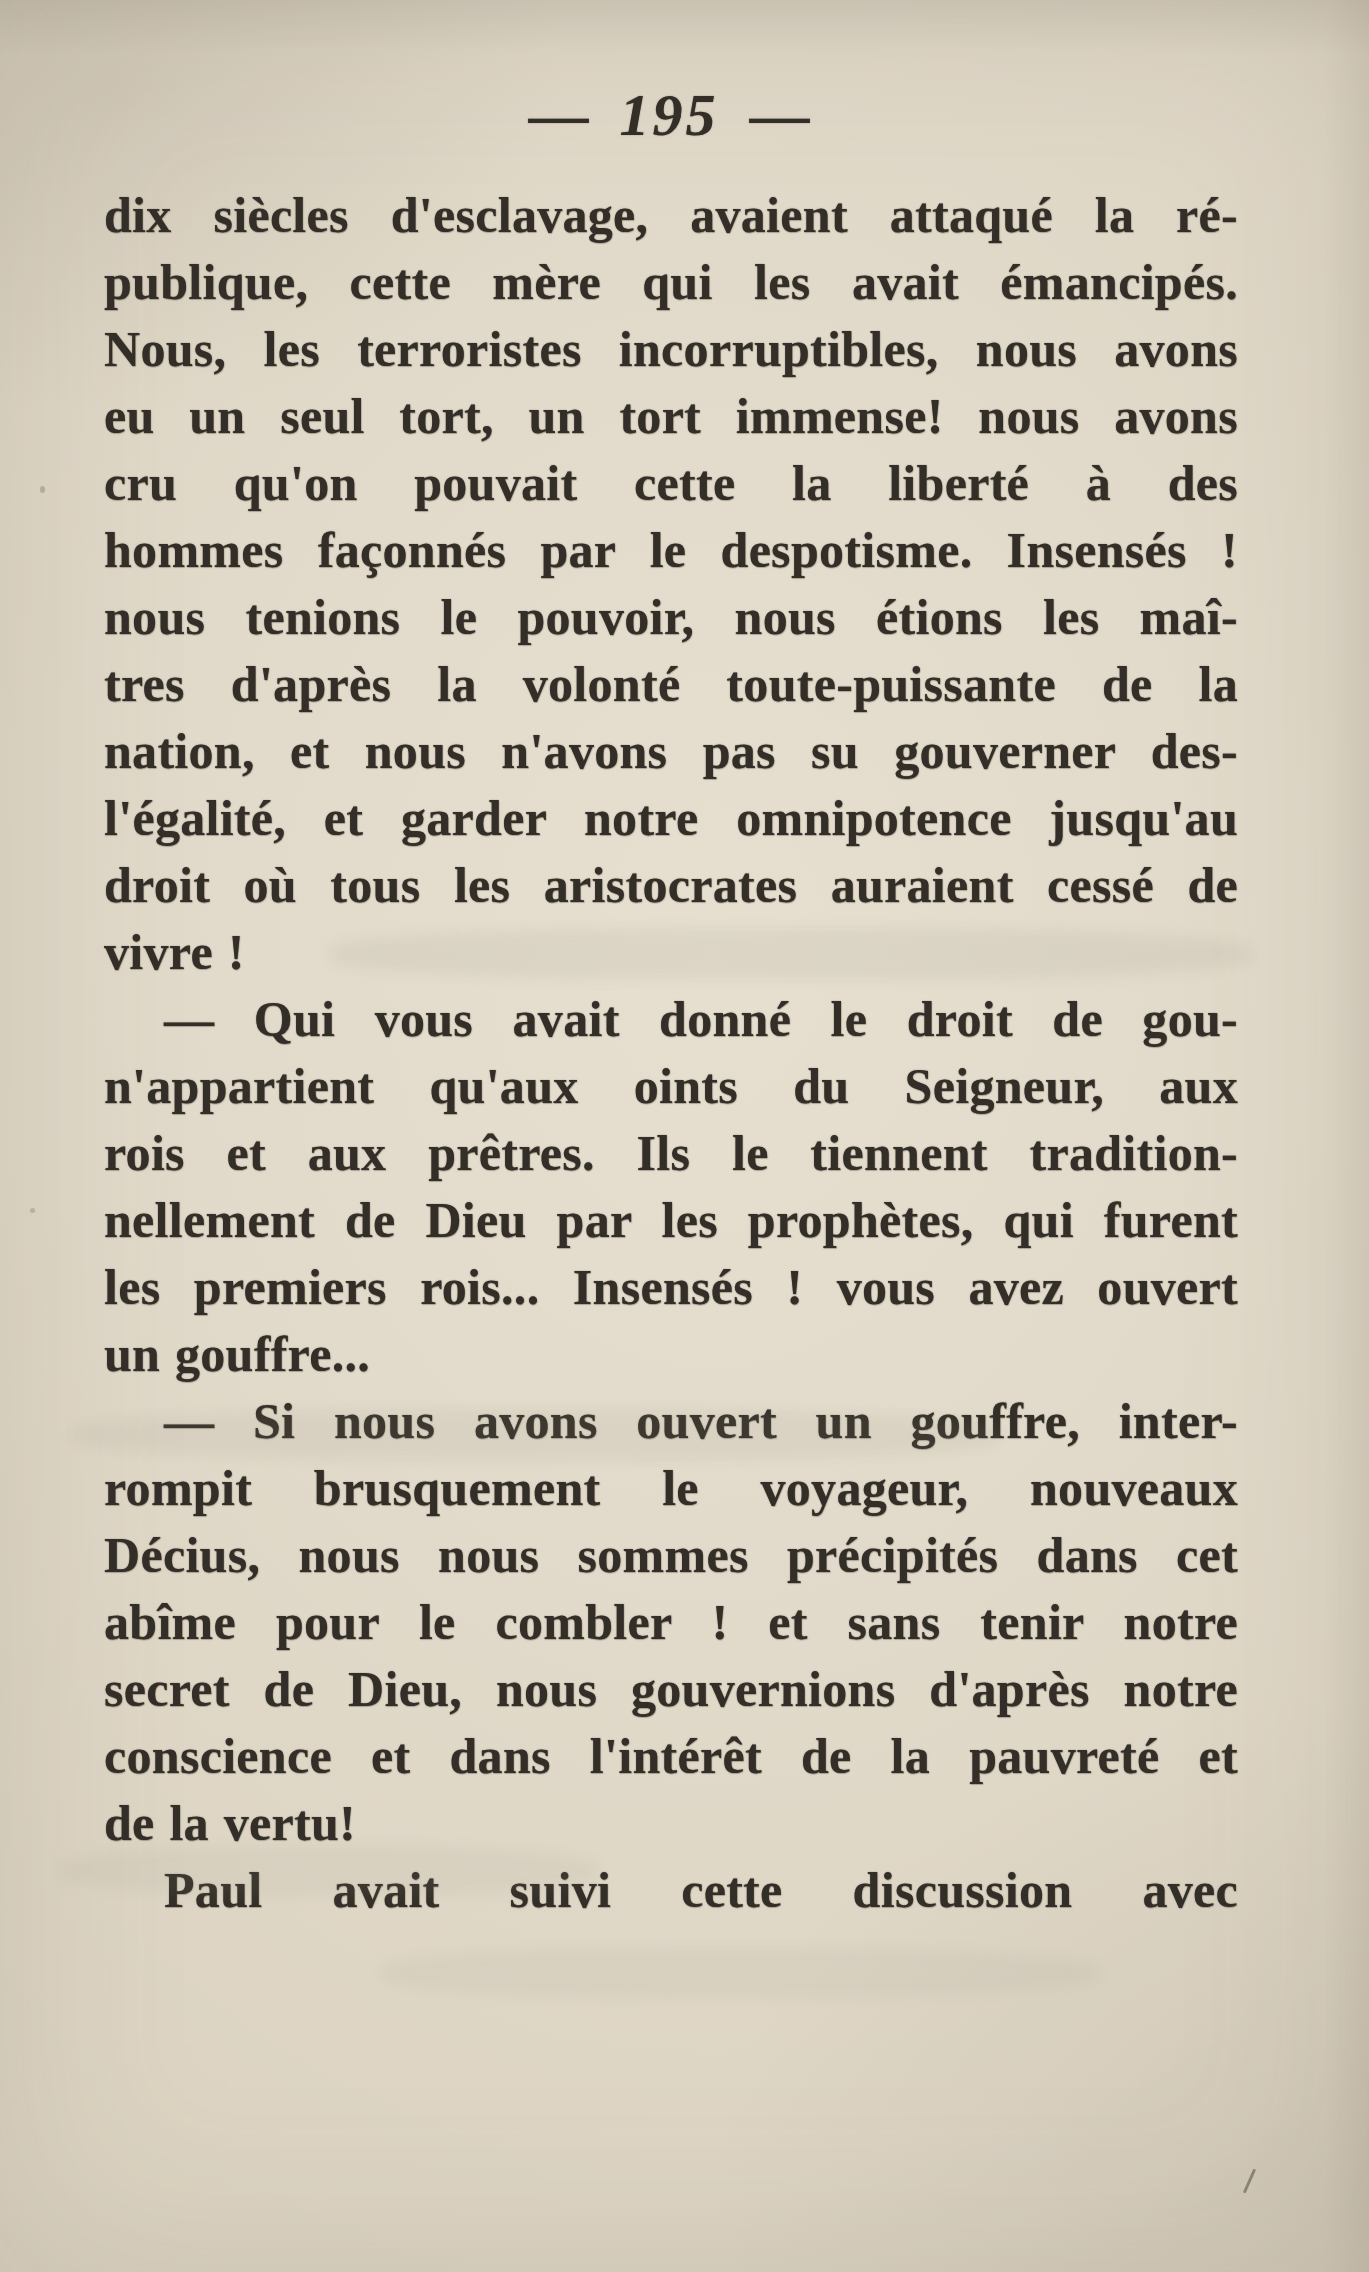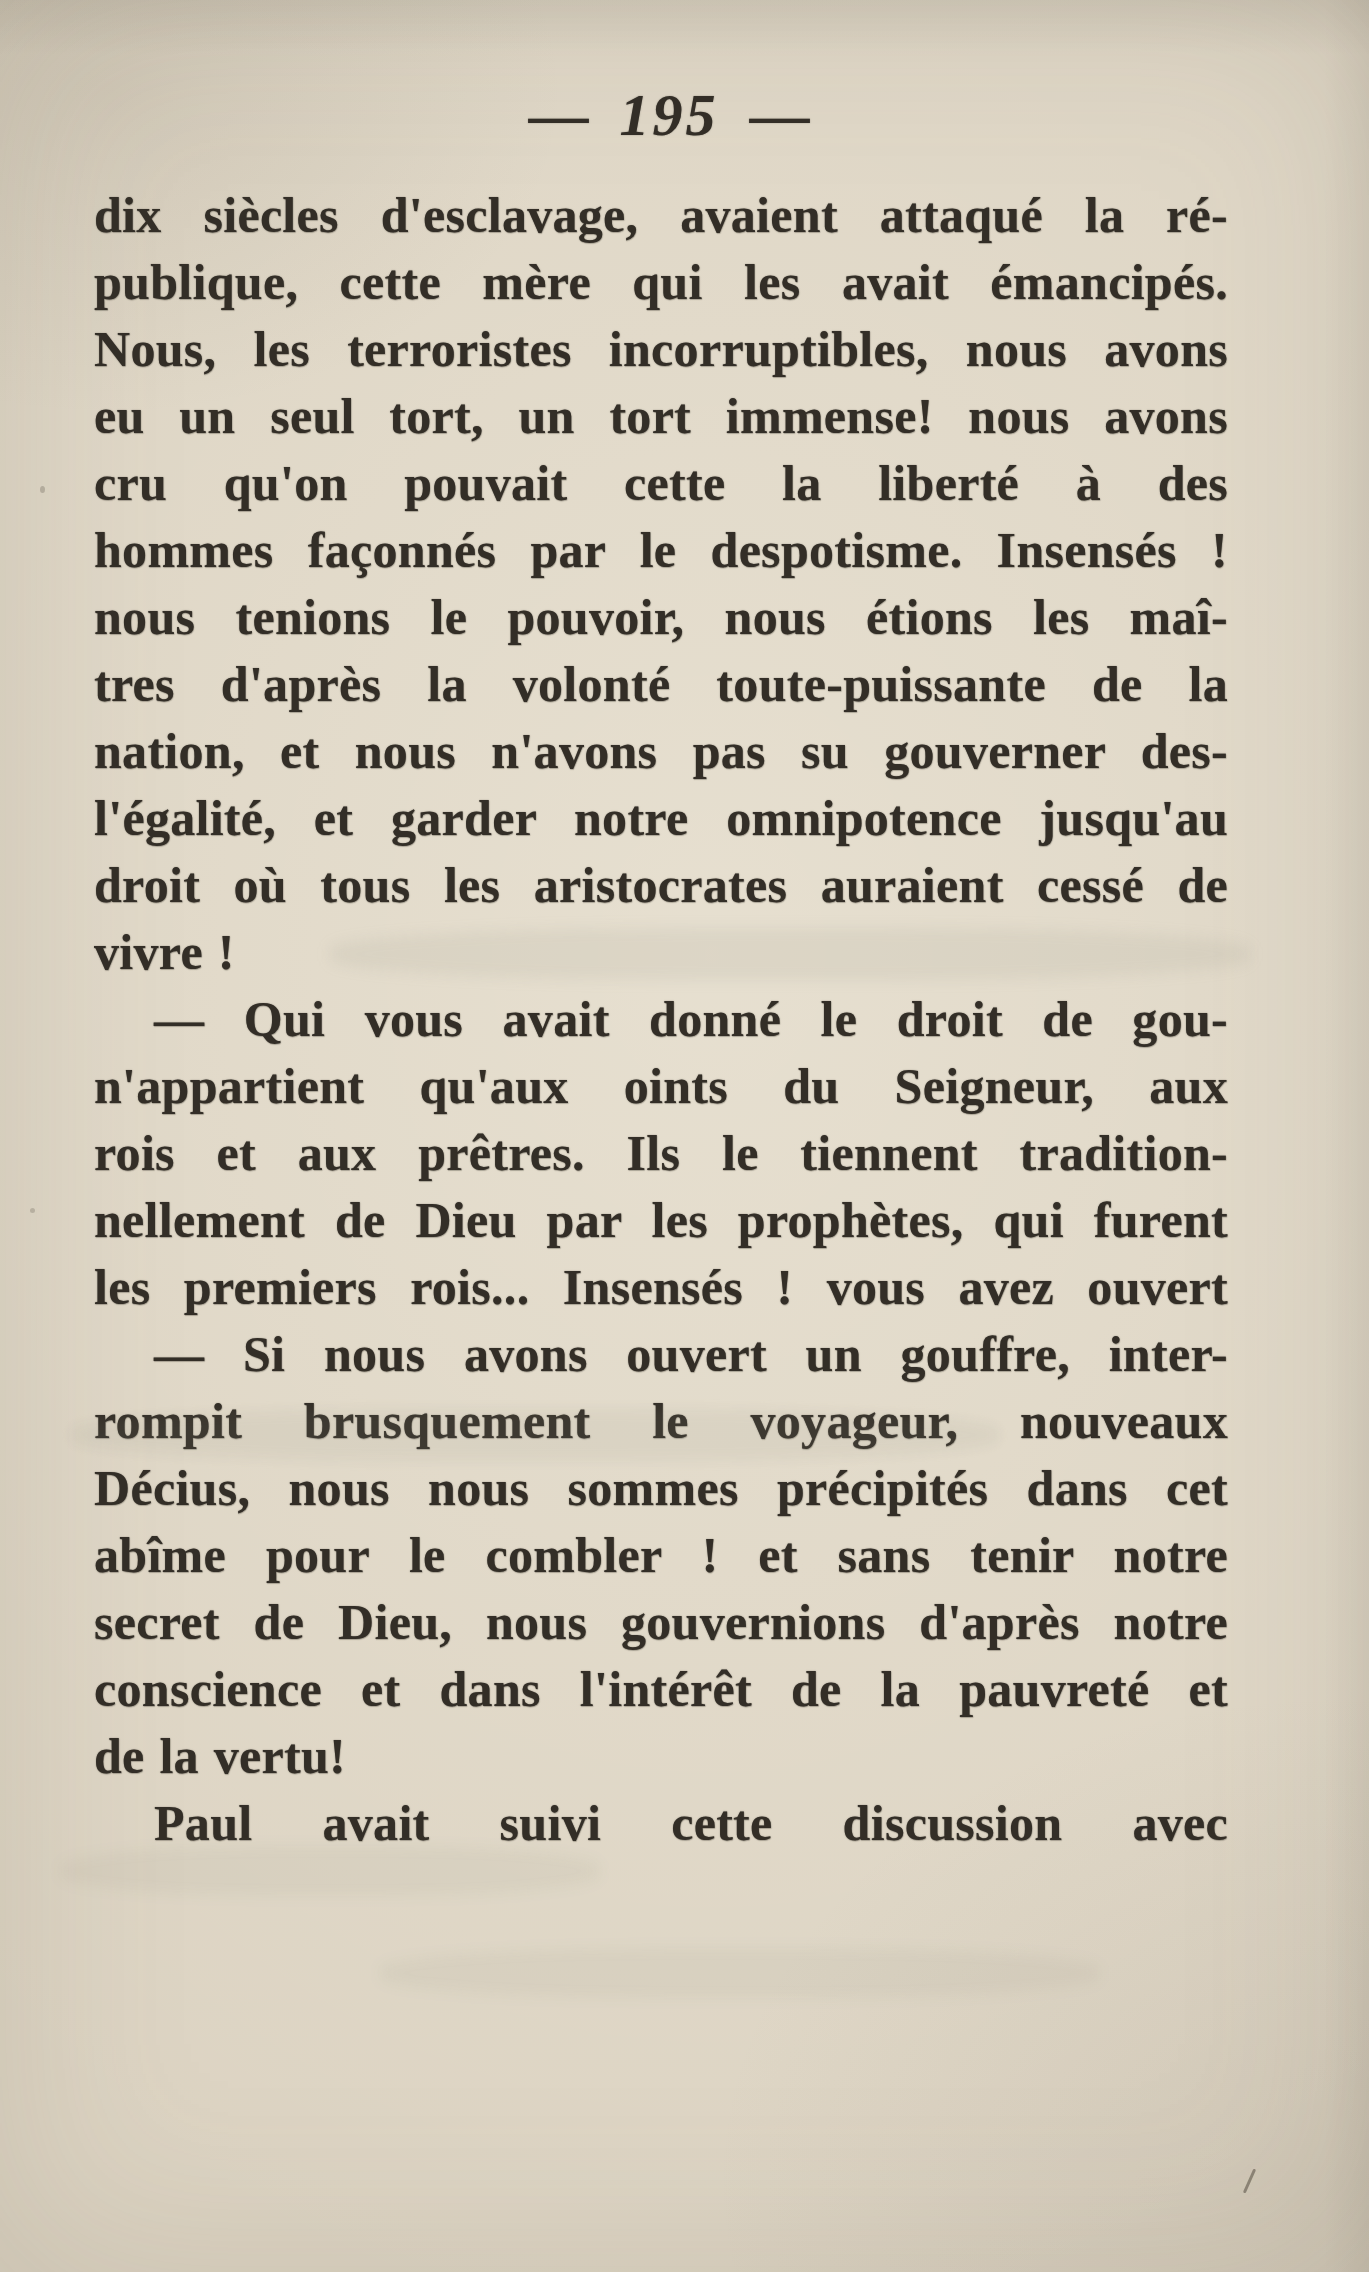--- a/index.html
+++ b/index.html
@@ -32,21 +32,21 @@
     gap: 31px;
     transform: translateX(8px);
     font-size: 60px; font-weight: 700; line-height: 62px;
     color: var(--ink);
     text-shadow: 0 0 1.4px rgba(48,43,36,0.55);
   }
   .header .dash { letter-spacing: 0; }
   .header .pagenum { letter-spacing: 3px; font-style: italic; }
   .text-block {
     position: absolute;
-    top: 182px; left: 94px; width: 1134px;
+    top: 182px; left: 104px; width: 1134px;
   }
   .line {
     font-size: 50px; font-weight: 700;
     line-height: 67px;
     letter-spacing: 0.3px;
     word-spacing: 2px;
     white-space: normal;
     text-align: justify;
     text-align-last: justify;
     color: var(--ink);
@@ -99,20 +99,21 @@
     <div class="line">tres d'après la volonté toute-puissante de la</div>
     <div class="line">nation, et nous n'avons pas su gouverner des-</div>
     <div class="line">l'égalité, et garder notre omnipotence jusqu'au</div>
     <div class="line">droit où tous les aristocrates auraient cessé de</div>
     <div class="line end">vivre !</div>
     <div class="line ind">— Qui vous avait donné le droit de gou-</div>
     <div class="line">n'appartient qu'aux oints du Seigneur, aux</div>
     <div class="line">rois et aux prêtres. Ils le tiennent tradition-</div>
     <div class="line">nellement de Dieu par les prophètes, qui furent</div>
     <div class="line">les premiers rois... Insensés ! vous avez ouvert</div>
+    <div class="line end">un gouffre...</div>
     <div class="line ind">— Si nous avons ouvert un gouffre, inter-</div>
     <div class="line">rompit brusquement le voyageur, nouveaux</div>
     <div class="line">Décius, nous nous sommes précipités dans cet</div>
     <div class="line">abîme pour le combler ! et sans tenir notre</div>
     <div class="line">secret de Dieu, nous gouvernions d'après notre</div>
     <div class="line">conscience et dans l'intérêt de la pauvreté et</div>
     <div class="line end">de la vertu!</div>
     <div class="line ind">Paul avait suivi cette discussion avec</div>
   </div>
 

